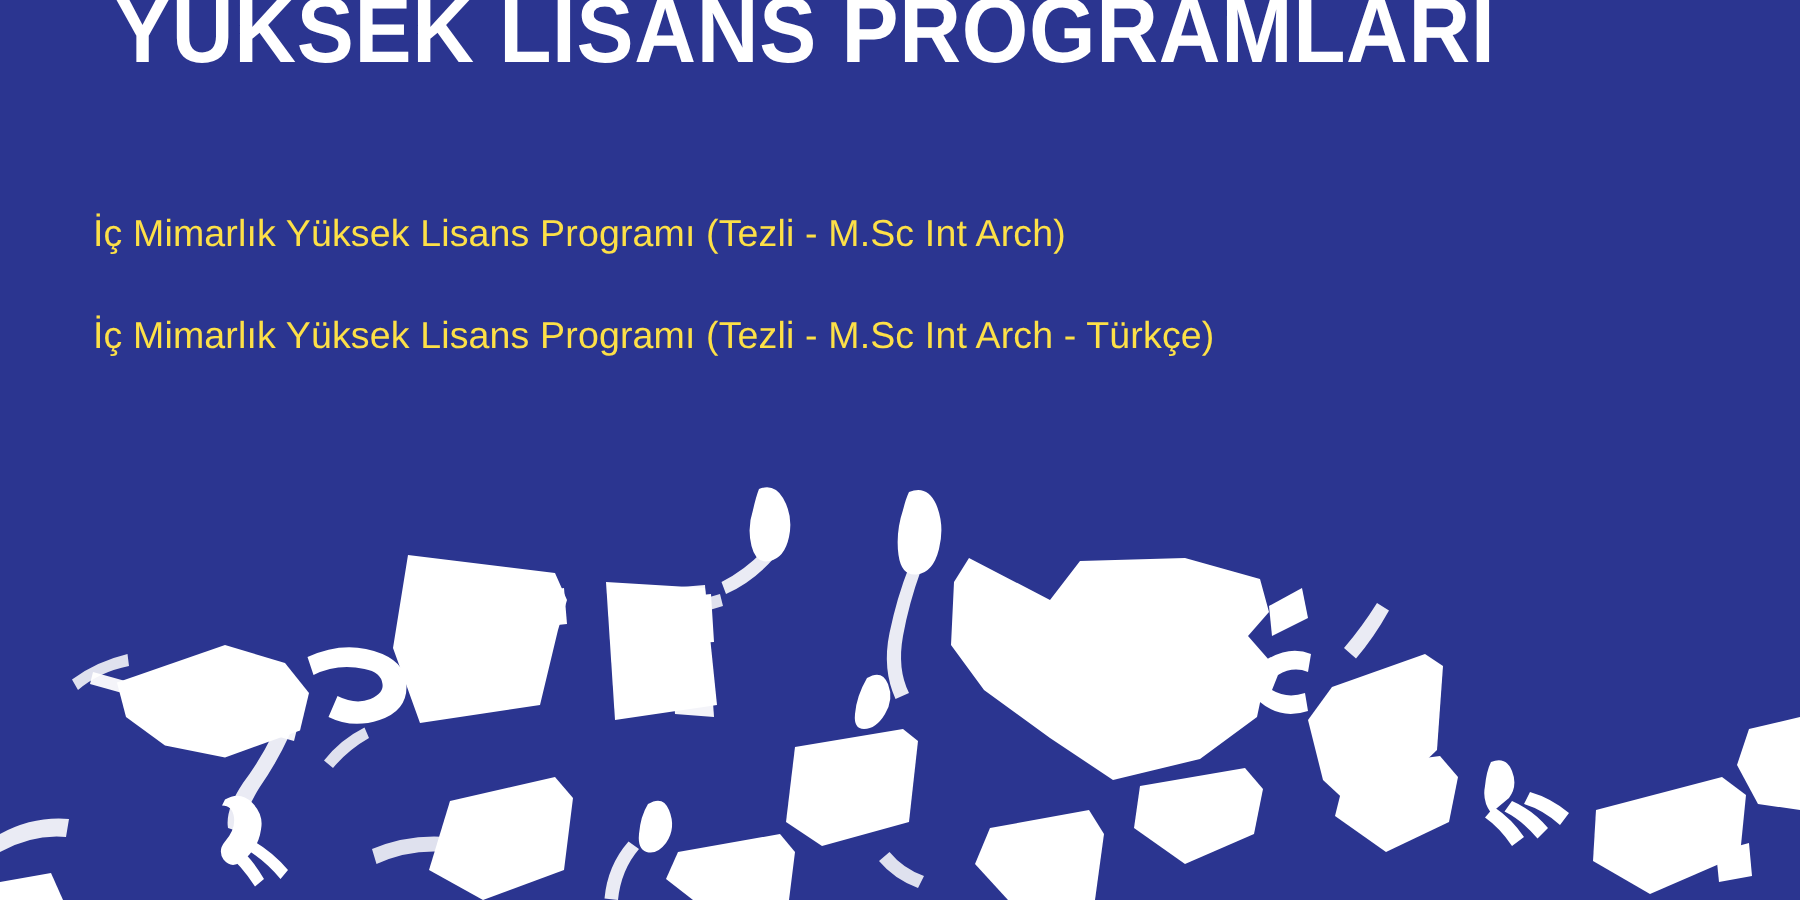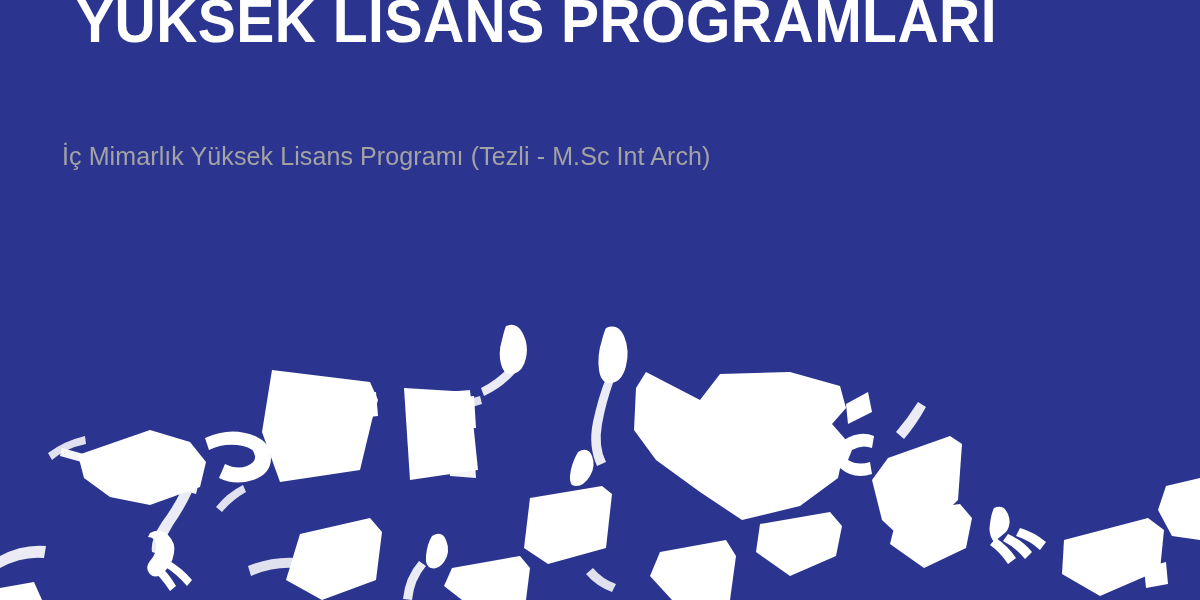--- a/index.html
+++ b/index.html
@@ -62,21 +62,21 @@
   #program-list {
     position: absolute;
     left: 62px;
     top: 122px;
     margin: 0;
     padding: 0;
     list-style: none;
   }
 
   .program-item {
-    color: #a3a3a3;
+    color: #fde047;
     font-family: "Liberation Sans", sans-serif;
     font-size: 25px;
     font-weight: 300;
     line-height: 68px;
     white-space: nowrap;
     letter-spacing: 0.1px;
   }
 </style>
 </head>
 <body>
@@ -201,17 +201,18 @@
 
     </g>
   </svg>
 
   <div id="text-layer">
 
     <h1 id="slide-title">YÜKSEK LİSANS PROGRAMLARI</h1>
 
     <ul id="program-list">
       <li class="program-item">İç Mimarlık Yüksek Lisans Programı (Tezli - M.Sc Int Arch)</li>
+      <li class="program-item">İç Mimarlık Yüksek Lisans Programı (Tezli - M.Sc Int Arch - Türkçe)</li>
     </ul>
 
   </div>
 
 </div>
 
 </body></html>

